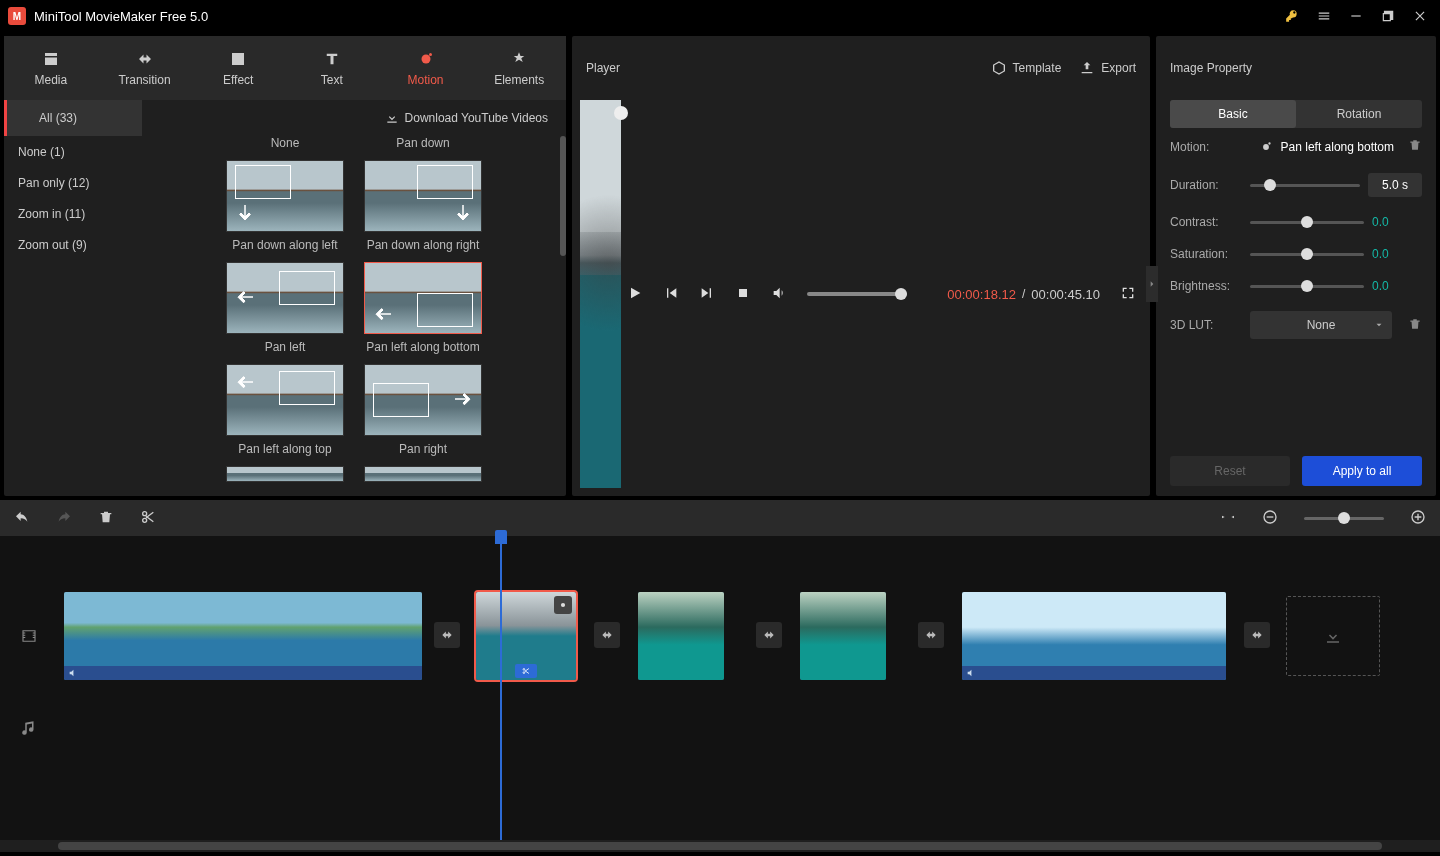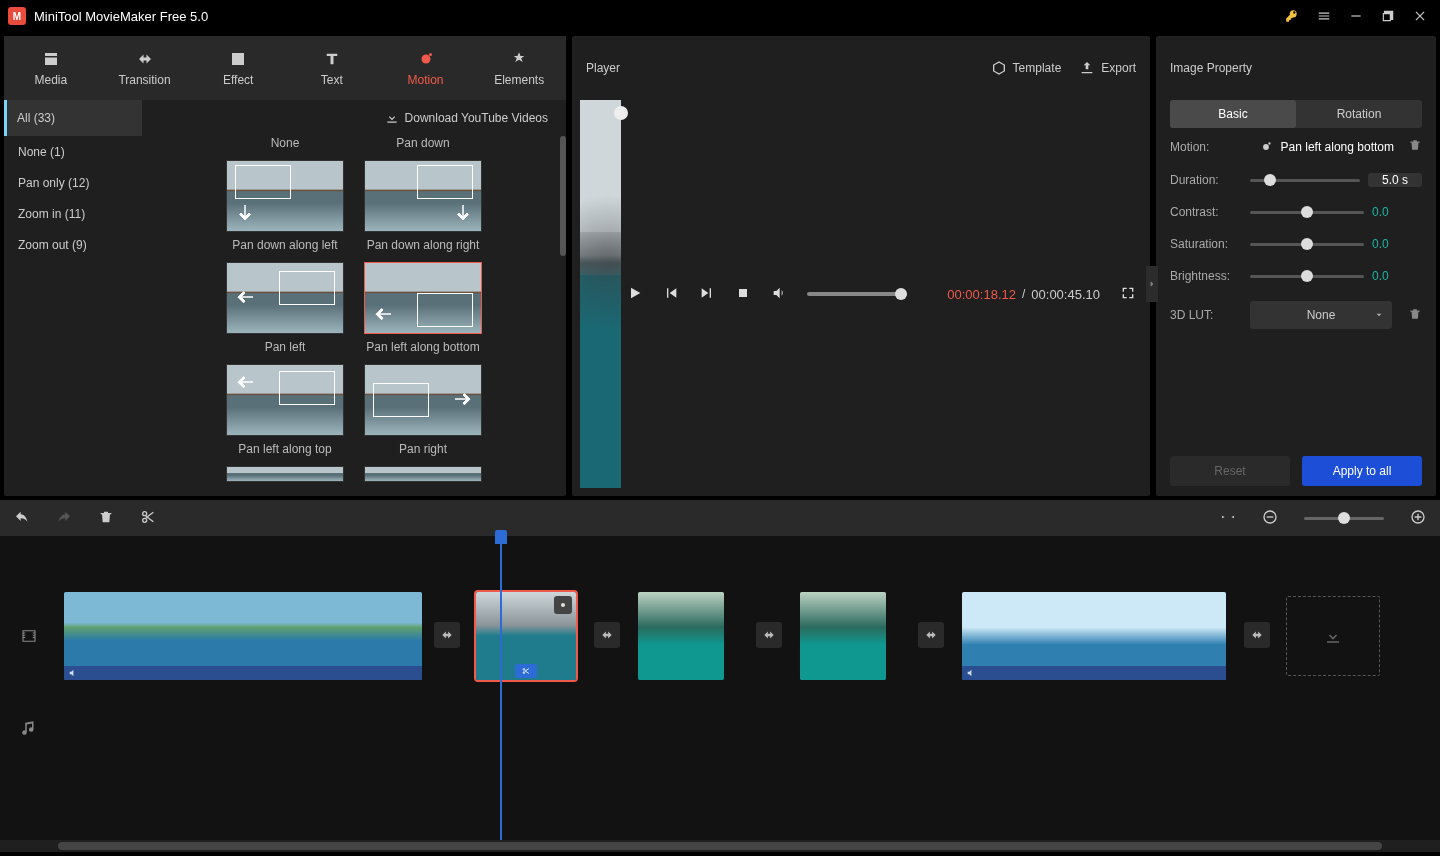--- a/index.html
+++ b/index.html
@@ -18,21 +18,21 @@
   .center{flex:1}
   .right{width:280px}
 
   
   .tabs{display:flex;background:#292929;height:64px}
   .tab{flex:1;display:flex;flex-direction:column;align-items:center;justify-content:center;gap:5px;cursor:pointer;color:#ccc}
   .tab svg{width:18px;height:18px;fill:#ccc}
   .tab.active{color:#f15a4a}
   .tab.active svg{fill:#f15a4a}
   .subrow{display:flex;align-items:center;height:36px;background:#1f1f1f}
-  .allbtn{background:#333;width:138px;height:36px;display:flex;align-items:center;padding-left:10px;border-left:3px solid #7dd3fc;cursor:pointer}
+  .allbtn{background:#333;width:138px;height:36px;display:flex;align-items:center;padding-left:32px;border-left:3px solid #ef4444;cursor:pointer}
   .dlrow{flex:1;display:flex;align-items:center;justify-content:flex-end;padding-right:18px;gap:6px;cursor:pointer}
   .catitem{height:31px;display:flex;align-items:center;padding-left:14px;cursor:pointer}
   .leftbody{flex:1;display:flex;position:relative}
   .leftside{width:138px}
   .motiongrid{flex:1;overflow:auto;padding:0 12px;position:relative}
   .mrow{display:flex;justify-content:center;gap:18px}
   .mitem{width:120px;display:flex;flex-direction:column;align-items:center;gap:6px;margin-bottom:6px}
   .mlabel{height:18px;color:#bbb}
   .mthumb{width:118px;height:72px;background:linear-gradient(#b8c6cc 0%,#b8c6cc 40%,#6b4f3b 42%,#5a7078 44%,#5a7078 60%,#9cb4bc 100%);position:relative;border:1px solid #333;cursor:pointer}
   .mthumb.sel{border:1px solid #f15a4a}
@@ -67,21 +67,21 @@
   .rhead{height:64px;display:flex;align-items:center;padding:0 14px}
   .rtabs{display:flex;margin:0 14px;background:#333;border-radius:3px}
   .rtab{flex:1;height:28px;display:flex;align-items:center;justify-content:center;cursor:pointer}
   .rtab.active{background:#4a4a4a;border-radius:3px;color:#fff}
   .props{padding:10px 14px;display:flex;flex-direction:column;gap:18px}
   .prow{display:flex;align-items:center;gap:8px}
   .plabel{width:72px;color:#aaa}
   .pslider{flex:1;height:3px;background:#555;position:relative;border-radius:2px}
   .psh{position:absolute;top:-5px;width:12px;height:12px;background:#ddd;border-radius:50%;transform:translateX(-50%)}
   .pval{width:50px;text-align:left;color:#14b8a6}
-  .durbox{width:54px;height:14px;background:#333;border-radius:3px;display:flex;align-items:center;justify-content:center;color:#fff}
+  .durbox{width:54px;height:24px;background:#333;border-radius:3px;display:flex;align-items:center;justify-content:center;color:#fff}
   .lutsel{flex:1;height:28px;background:#333;border-radius:3px;display:flex;align-items:center;justify-content:center;gap:8px;position:relative;cursor:pointer}
   .lutsel svg{width:10px;height:10px;fill:#aaa;position:absolute;right:8px}
   .trashbtn svg{width:14px;height:14px;fill:#888}
   .rbtns{display:flex;gap:12px;padding:10px 14px;margin-top:auto}
   .rbtn{flex:1;height:30px;border-radius:3px;display:flex;align-items:center;justify-content:center;cursor:pointer}
   .resetb{background:#2a2a2a;color:#666}
   .applyb{background:#1d4ed8;color:#fff}
   .collapse{position:absolute;left:-10px;top:230px;width:12px;height:36px;background:#2c2c2c;display:flex;align-items:center;justify-content:center;cursor:pointer}
 
   

